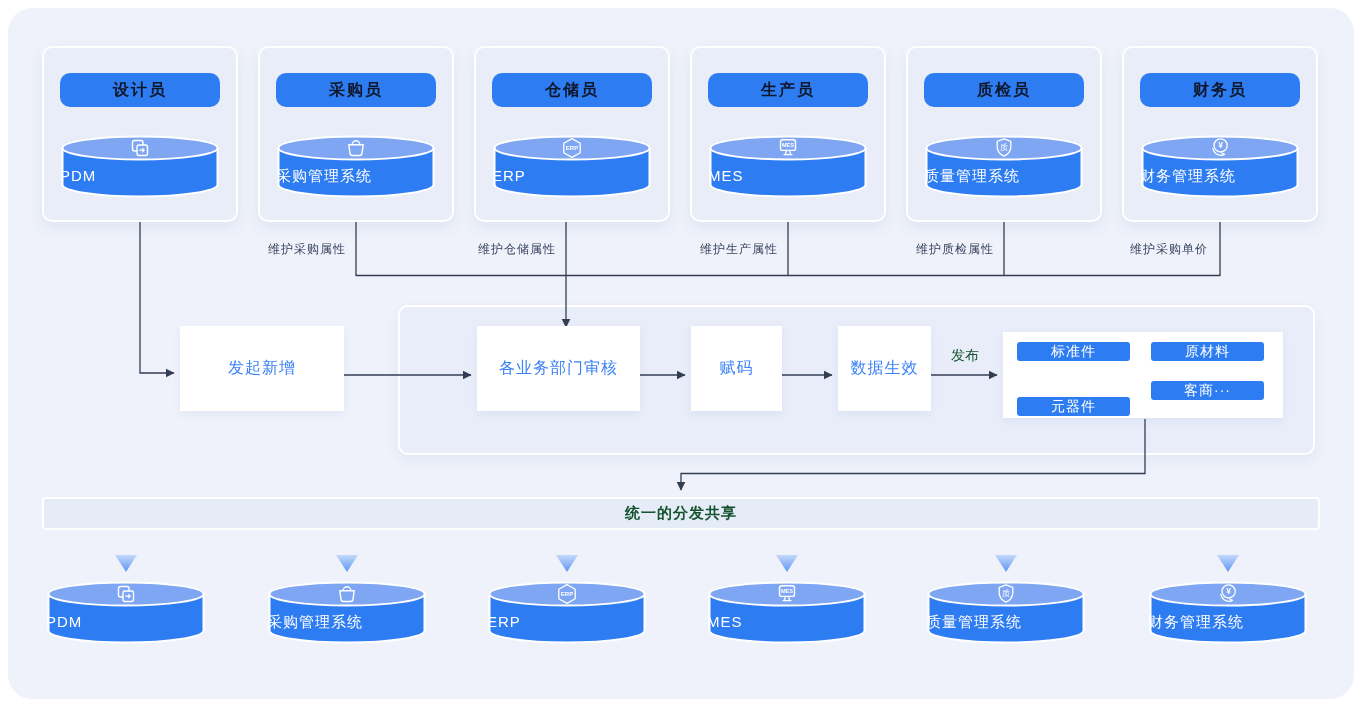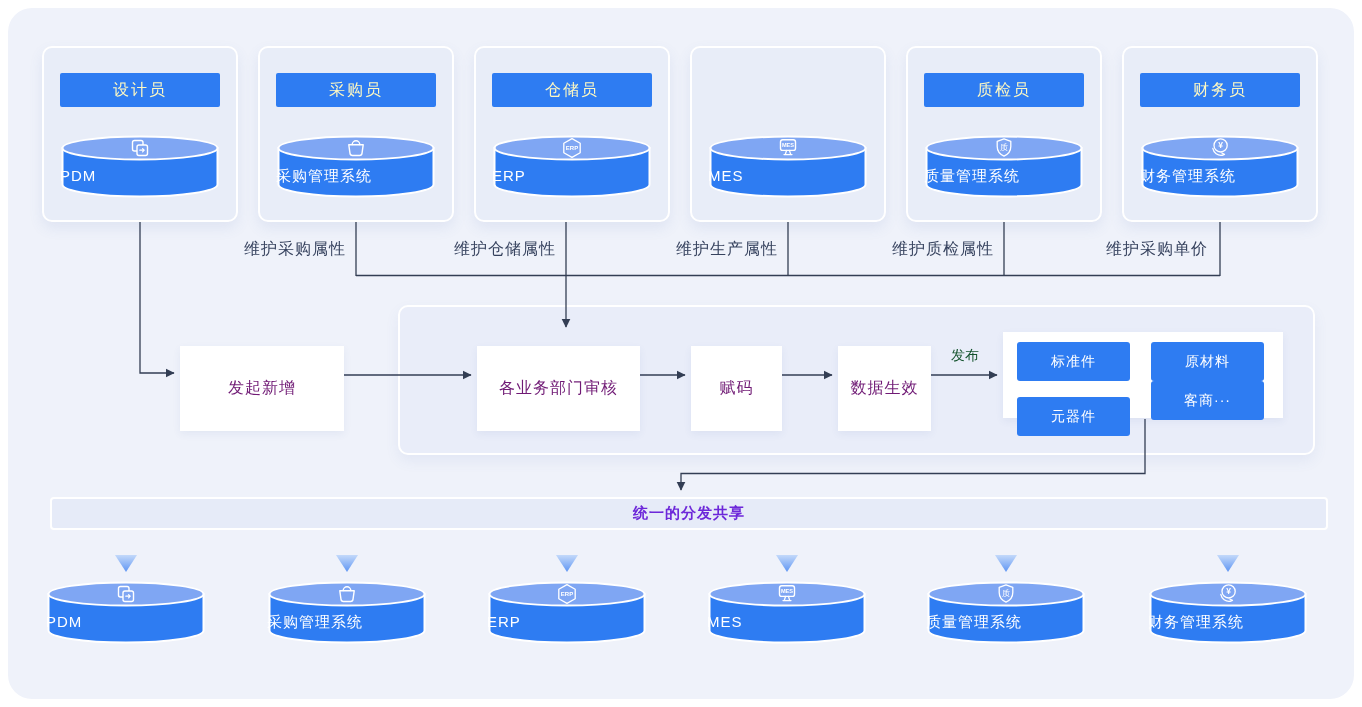--- a/index.html
+++ b/index.html
@@ -4,55 +4,55 @@
 <style>
   html,body{margin:0;padding:0;background:#fff;}
   body{font-family:"Liberation Sans","DejaVu Sans",sans-serif;}
   .stage{position:relative;width:1362px;height:707px;background:#fff;overflow:hidden;}
   .canvas-bg{position:absolute;left:8px;top:8px;right:8px;bottom:8px;background:#EFF2FA;border-radius:24px;}
 
   
   .role-card{position:absolute;top:46px;width:196px;height:176px;background:#E8EDF8;border:2px solid #fff;
     border-radius:10px;box-sizing:border-box;box-shadow:0 6px 14px rgba(76,105,174,.10);}
   .role-bar{position:absolute;left:16px;top:25px;width:160px;height:34px;background:#2E7CF2;
-    color:#fef9c3;font-size:16px;letter-spacing:2px;display:flex;align-items:center;justify-content:center;border-radius:2px;}
+    color:#0f172a;font-size:16px;letter-spacing:2px;display:flex;align-items:center;justify-content:center;border-radius:10px;font-weight:bold;}
 
   
   .cyl{position:absolute;width:160px;height:64px;}
   .cyl svg.shape{position:absolute;left:0;top:0;}
   .cyl-icon{position:absolute;left:50%;top:1px;transform:translateX(-50%);width:24px;height:24px;}
   .cyl-label{position:absolute;left:0;top:32px;width:100%;color:#fff;font-size:15px;letter-spacing:1px;}
   .in-card{left:16px;top:87px;}
 
   
-  .maintain-label{position:absolute;top:240px;height:18px;line-height:18px;font-size:16px;color:#36425E;letter-spacing:1px;}
+  .maintain-label{position:absolute;top:240px;height:18px;line-height:18px;font-size:12px;color:#36425E;letter-spacing:1px;}
 
   
   .wires{position:absolute;left:0;top:0;z-index:3;pointer-events:none;}
 
   
   .mdm-panel{position:absolute;left:398px;top:305px;width:917px;height:150px;background:#E9EDF9;border:2px solid #fff;
     border-radius:10px;box-sizing:border-box;box-shadow:0 6px 14px rgba(76,105,174,.08);z-index:1;}
   .panel-title{position:absolute;left:398px;top:428px;width:917px;text-align:center;font-size:17px;font-weight:bold;
     color:#1C2846;letter-spacing:1px;z-index:4;}
 
   
-  .flow-box{position:absolute;top:346px;height:85px;background:#fff;display:flex;align-items:center;justify-content:center;
-    font-size:16px;color:#701a75;letter-spacing:1px;box-shadow:0 3px 8px rgba(60,90,160,.07);z-index:4;box-sizing:border-box;}
+  .flow-box{position:absolute;top:326px;height:85px;background:#fff;display:flex;align-items:center;justify-content:center;
+    font-size:16px;color:#3b82f6;letter-spacing:1px;box-shadow:0 3px 8px rgba(60,90,160,.07);z-index:4;box-sizing:border-box;}
   .publish-label{position:absolute;left:938px;top:347px;width:54px;text-align:center;font-size:14px;color:#14532d;z-index:4;}
 
   .cat-box{position:absolute;left:1003px;top:332px;width:280px;height:86px;background:#fff;z-index:4;
     box-shadow:0 3px 8px rgba(60,90,160,.07);}
-  .cat-chip{position:absolute;width:113px;height:39px;background:#2E7CF2;border-radius:3px;color:#fff;font-size:14px;
+  .cat-chip{position:absolute;width:113px;height:19px;background:#2E7CF2;border-radius:3px;color:#fff;font-size:14px;
     display:flex;align-items:center;justify-content:center;letter-spacing:1px;}
 
   
   .share-bar{position:absolute;left:42px;top:497px;width:1278px;height:33px;background:#E6EBF8;border:2px solid #fff;
     border-radius:4px;box-sizing:border-box;display:flex;align-items:center;justify-content:center;
-    font-size:15px;font-weight:bold;color:#6d28d9;letter-spacing:1px;z-index:1;margin-left:8px;}
+    font-size:15px;font-weight:bold;color:#14532d;letter-spacing:1px;z-index:1;}
 
   
   .tri{position:absolute;top:555px;width:22px;height:17px;background:linear-gradient(180deg,#C3D9FA 0%,#5E95F3 100%);
     clip-path:polygon(0 0,100% 0,50% 100%);}
 </style>
 </head>
 <body>
 
 <div class="stage">
   <div class="canvas-bg"></div>
@@ -103,20 +103,21 @@
         <svg width="24" height="24" viewBox="0 0 24 24">
           <path d="M12 2.6 L20.2 7.3 V16.7 L12 21.4 L3.8 16.7 V7.3 Z" fill="none" stroke="#fff" stroke-width="1.3" stroke-linejoin="round"></path>
           <text x="12" y="14.2" font-size="6" font-weight="bold" fill="#fff" text-anchor="middle">ERP</text>
         </svg>
       </div>
       <div class="cyl-label">ERP</div>
     </div>
   </div>
 
   <div class="role-card" style="left:690px">
+    <div class="role-bar">生产员</div>
     <div class="cyl in-card">
       <svg class="shape" width="160" height="64" viewBox="0 0 160 64">
         <path d="M2.5 13 V49.5 A77.5 12 0 0 0 157.5 49.5 V13 Z" fill="#2E7CF2" stroke="#fff" stroke-width="2"></path>
         <ellipse cx="80" cy="13" rx="77.5" ry="11.5" fill="#7FA6F3" stroke="#fff" stroke-width="2"></ellipse>
       </svg>
       <div class="cyl-icon">
         <svg width="24" height="24" viewBox="0 0 24 24">
           <rect x="4.5" y="3.8" width="15" height="10.6" rx="2.2" fill="none" stroke="#fff" stroke-width="1.4"></rect>
           <text x="12" y="11.2" font-size="5.6" font-weight="bold" fill="#fff" text-anchor="middle">MES</text>
           <path d="M10.6 14.4 L9.4 18 M13.4 14.4 L14.6 18 M8 18.6 H16" fill="none" stroke="#fff" stroke-width="1.3" stroke-linecap="round"></path>

